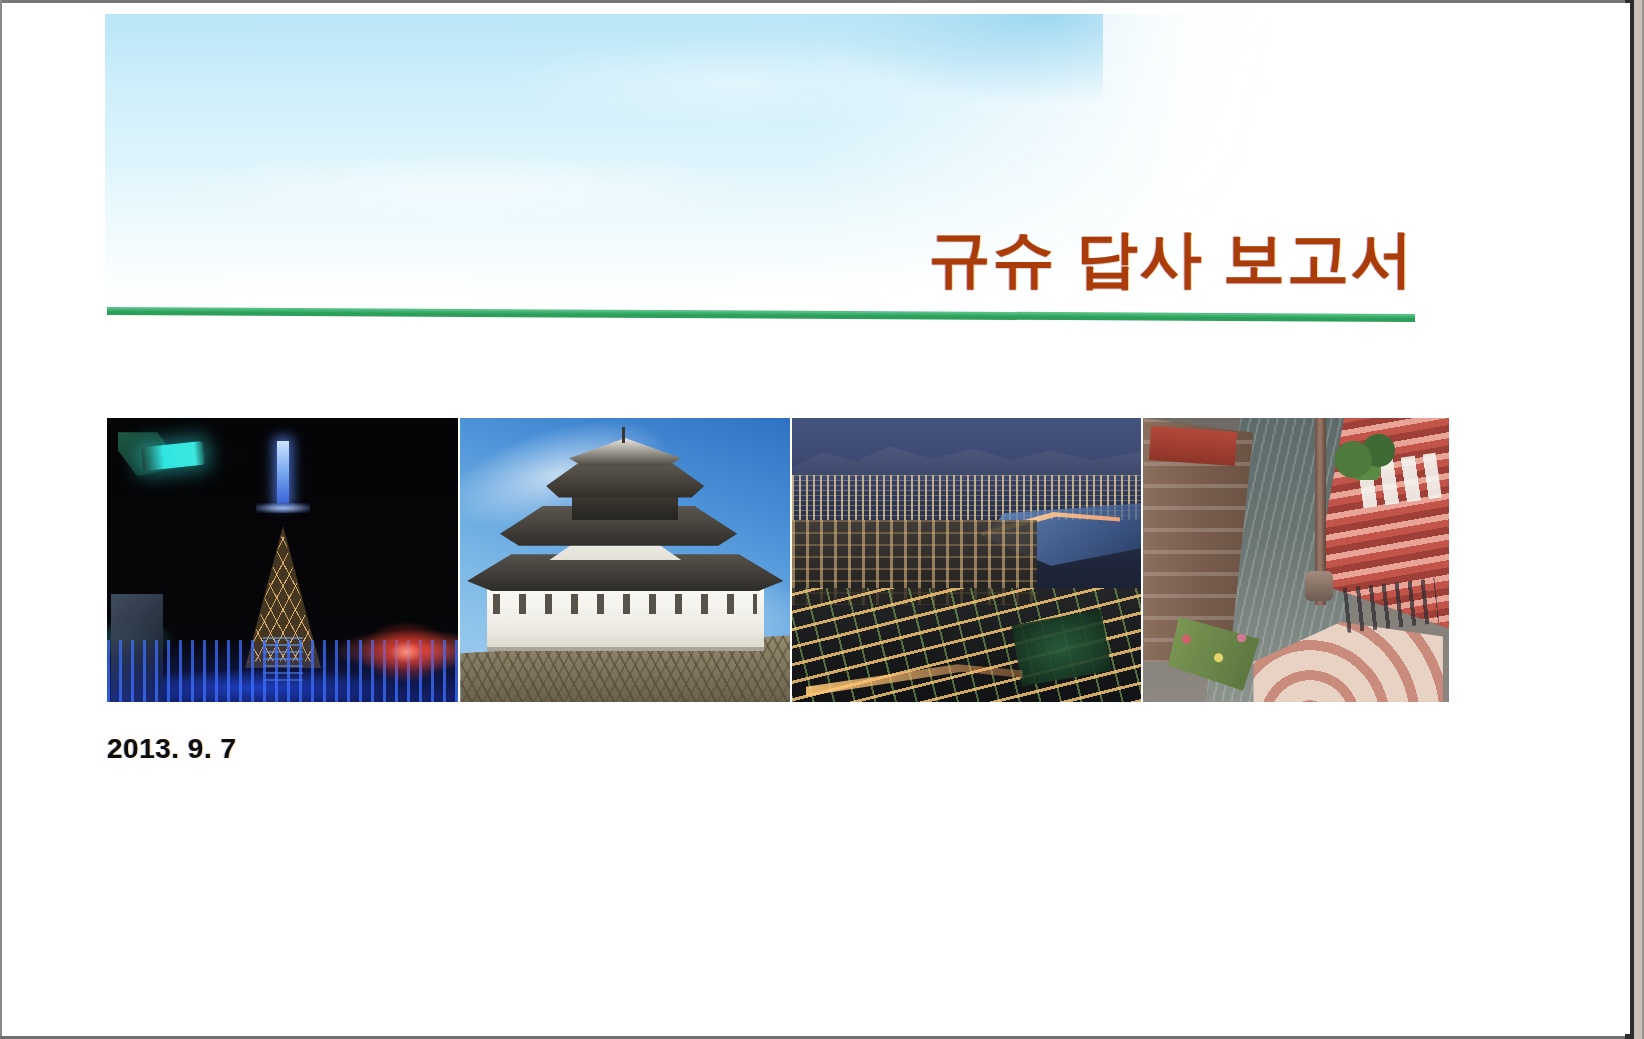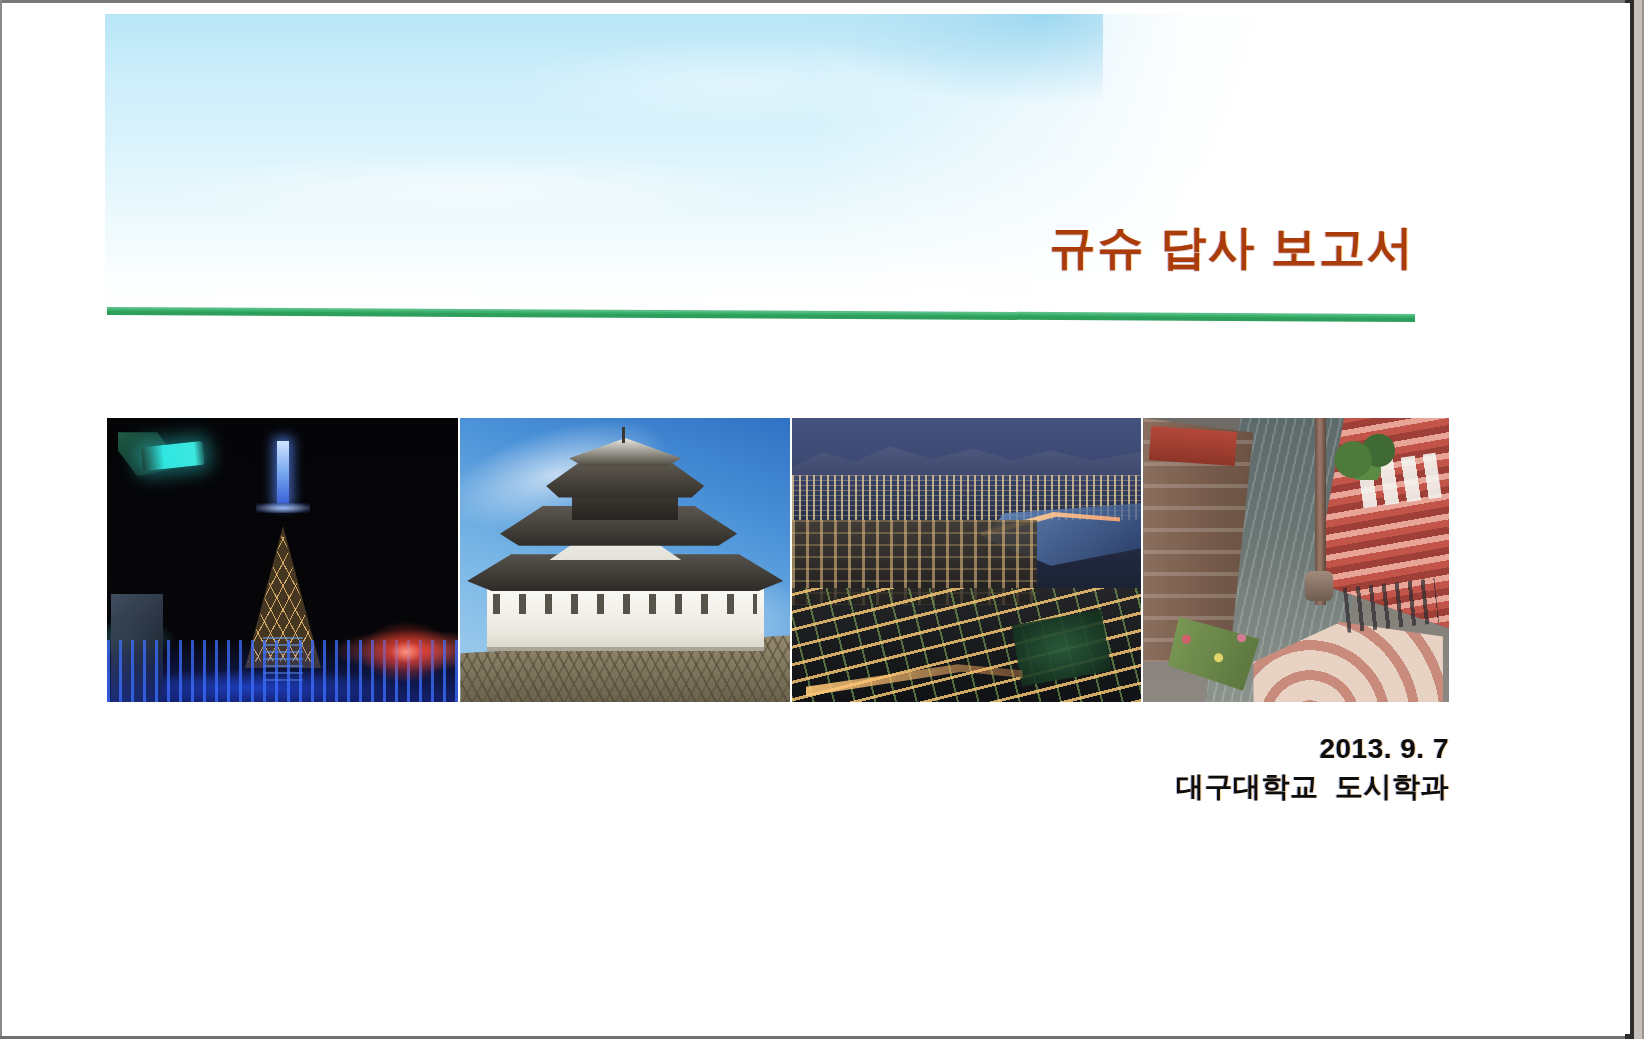--- a/index.html
+++ b/index.html
@@ -77,21 +77,21 @@
     width: 22%; height: 30%;
     background: radial-gradient(ellipse at 80% 0%, rgba(120,200,235,0.65) 0%, rgba(120,200,235,0) 72%);
   }
 
   
   .slide-title {
     position: absolute;
     left: 700px; top: 214px;
     width: 712px;
     text-align: right;
-    font-size: 46px;
+    font-size: 62px;
     font-weight: bold;
     letter-spacing: 2px;
     color: #AA3B0B;
     text-shadow:
       1px 0 0 rgba(255,210,120,0.85),
       -1px 0 0 rgba(170,120,200,0.5),
       0 1px 0 rgba(150,120,190,0.35);
     white-space: nowrap;
   }
 
@@ -416,21 +416,21 @@
     width: 30%; height: 16%;
     background: repeating-linear-gradient(to right, rgba(50,45,50,0.75) 0 4px, rgba(0,0,0,0) 4px 13px);
     transform: rotate(-6deg);
   }
 
   
   .caption {
     position: absolute;
     left: 104px; top: 727px;
     width: 1342px;
-    text-align: right;
+    text-align: left;
     color: #0d0d0d;
     font-size: 28px;
     font-weight: bold;
     line-height: 1.36;
     letter-spacing: 0.5px;
     text-shadow: 1px 0 0 rgba(255,170,60,0.5), -1px 0 0 rgba(90,120,220,0.45);
   }
   .caption div { white-space: pre; }
 </style>
 </head>
@@ -518,17 +518,16 @@
         <div class="p4-pole"></div>
         <div class="p4-pole-base"></div>
         <div class="p4-flowerbed"></div>
         <div class="p4-people"></div>
       </div>
 
     </div>
 
     <div class="caption">
       <div>2013. 9. 7</div>
-      <div>대구대학교  도시학과</div>
     </div>
 
   </div>
 </div>
 
 </body></html>

